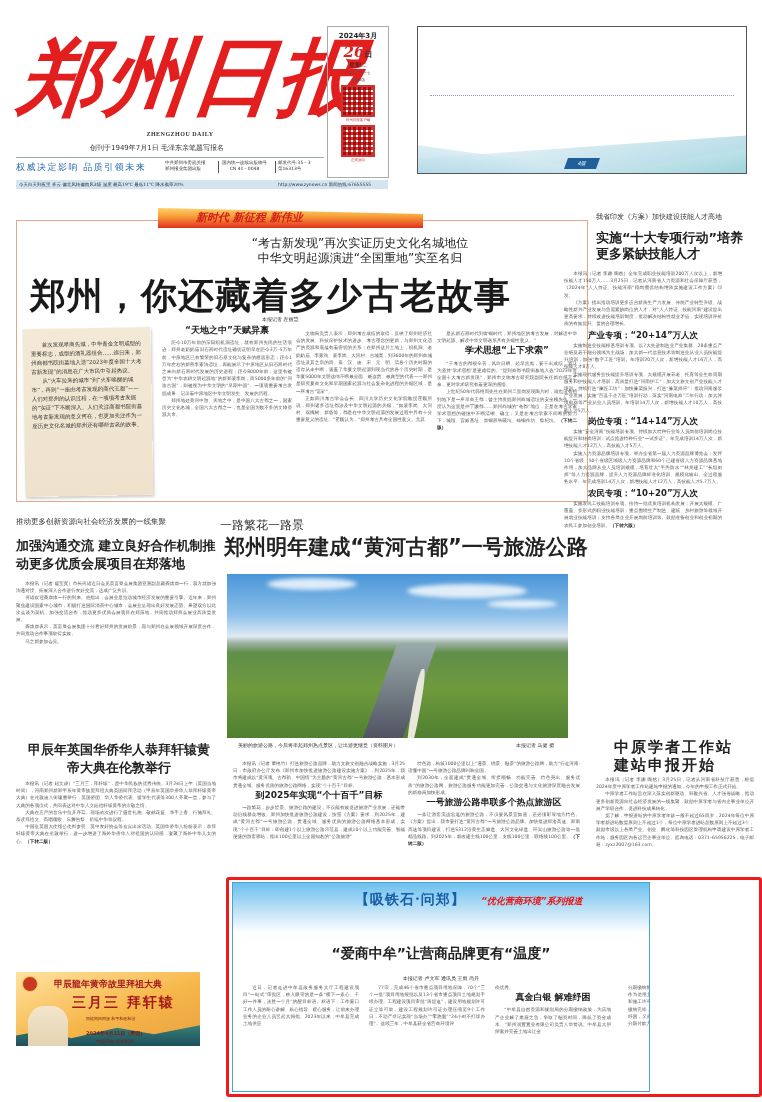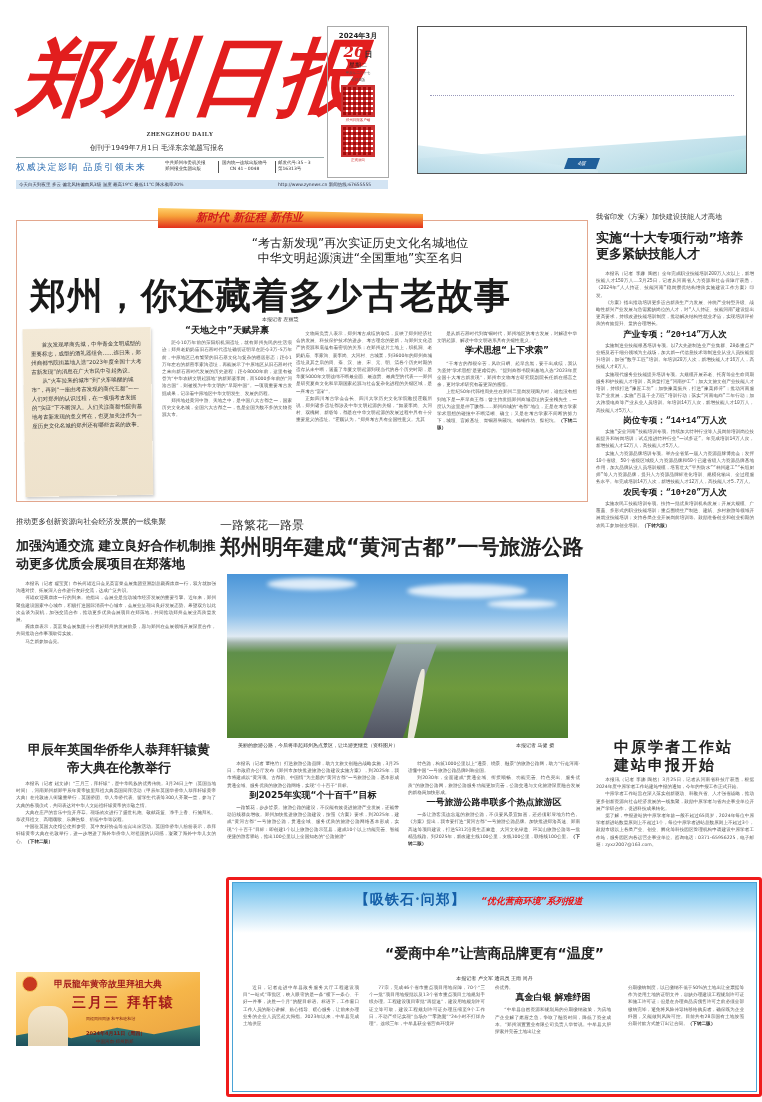--- a/index.html
+++ b/index.html
@@ -55,21 +55,21 @@
   .lead-intro { left: 24px; top: 328px; width: 128px; height: 168px; background: linear-gradient(180deg,#f3e9d6,#eee2cc); box-shadow: 1px 2px 3px rgba(0,0,0,.2); transform: rotate(-1deg); padding: 12px 8px; }
   .lead-intro p { font-size: 5.5px; line-height: 9px; color:#333; text-indent: 2em; }
 
   .col { font-size: 4.6px; line-height: 7.2px; color: #555; text-align: justify; overflow: hidden; }
   .col p { text-indent: 2em; }
   .sub-h { font-size: 9px; font-weight: bold; color:#222; text-align:center; margin: 3px 0 5px; }
 
   
   .rc-kicker { left: 596px; top: 212px; width: 160px; font-size: 7px; color:#333; }
   .rc-title { left: 596px; top: 230px; width: 160px; font-size: 13px; font-weight: bold; color:#222; line-height: 16px; }
-  .rc-body { left: 596px; top: 270px; width: 158px; height: 442px; font-family: Liberation Mono, monospace; }
+  .rc-body { left: 564px; top: 270px; width: 158px; height: 442px; }
   .rc-h { font-size: 8.5px; font-weight: bold; color:#222; text-align:center; margin: 4px 0 3px; text-indent:0 !important; }
 
   .zy-title { left: 614px; top: 738px; width: 130px; font-size: 15px; font-weight: bold; line-height: 18px; color:#222; letter-spacing: 2px; }
   .zy-body { left: 596px; top: 776px; width: 158px; height: 100px; }
 
   
   .l2-kicker { left: 16px; top: 517px; width: 200px; font-size: 7.5px; color: #333; }
   .l2-title { left: 16px; top: 537px; width: 200px; font-size: 13px; font-weight: bold; line-height: 18px; color:#222; }
   .l2-body { left: 16px; top: 580px; width: 200px; height: 136px; }
   .l3-title { left: 24px; top: 741px; width: 190px; text-align:center; font-size: 13px; font-weight: bold; line-height: 18px; color:#222; }
@@ -82,34 +82,34 @@
   .poster .t4 { position:absolute; left: 70px; top: 58px; font-size: 5px; color:#7a1a12; font-weight:bold; }
   .poster .t5 { position:absolute; left: 80px; top: 67px; font-size: 4.5px; color:#7a1a12; }
   .poster .t6 { position:absolute; left: 100px; top: 86px; font-size: 6px; color:#fff; font-weight: bold; }
   .poster .t6 b { color: #ffd33b; }
   .poster .figure { position:absolute; left: 12px; top: 34px; width: 40px; height: 72px; background: linear-gradient(180deg,#f3e6cc,#d8c39c); border-radius: 16px 16px 0 0; }
   .poster .seal { position:absolute; left: 6px; top: 4px; width: 16px; height: 16px; border-radius: 50%; background:#c93820; border: 1px solid #f4c35a; }
   .poster .hills { position:absolute; left: 0; right: 0; bottom: 0; height: 26px; background: linear-gradient(180deg, #3e8c7f, #1e4f5b); clip-path: polygon(0 60%, 15% 40%, 30% 70%, 55% 30%, 75% 55%, 100% 20%, 100% 100%, 0 100%); }
 
   
   .m-kicker { left: 220px; top: 517px; width: 372px; text-align:left; font-size: 12px; color:#333; }
-  .m-title { left: 220px; top: 533px; width: 372px; text-align:left; font-size: 21px; font-weight: bold; color:#222; white-space: nowrap; }
+  .m-title { left: 220px; top: 533px; width: 372px; text-align:center; font-size: 21px; font-weight: bold; color:#222; white-space: nowrap; }
   .m-photo { left: 227px; top: 574px; width: 341px; height: 164px; overflow:hidden;
     background: linear-gradient(180deg, #4a95d8 0%, #8dc0ea 25%, #dfeaf3 38%, #9fb2a6 42%, #5f8f4a 48%, #6f9a3d 70%, #4f7f30 100%); }
   .m-photo .cloud { position:absolute; background: rgba(255,255,255,.8); border-radius: 50%; filter: blur(2px); }
   .m-photo .road { position:absolute; left: 150px; top: 70px; width: 40px; height: 110px; background: linear-gradient(180deg,#9aa,#445); transform: skewX(-20deg); }
   .m-photo .path { position:absolute; left: 185px; top: 95px; width: 8px; height: 80px; background: #e9e6da; border-radius: 40%; transform: skewX(-10deg); }
   .m-caption { left: 238px; top: 742px; width: 360px; font-size: 5px; color:#333; white-space: nowrap; }
   .m-caption .by { position:absolute; left: 278px; }
-  .m-col1 { left: 227px; top: 760px; width: 172px; height: 112px; }
+  .m-col1 { left: 233px; top: 760px; width: 172px; height: 112px; }
   .m-col2 { left: 408px; top: 760px; width: 172px; height: 112px; }
 
   
   .feature { left: 226px; top: 877px; width: 536px; height: 220px; border: 3px solid #ef1b1b; border-radius: 3px; }
-  .feature-inner { left: 232px; top: 882px; width: 525px; height: 210px; border: 1px solid #4aa3d6; overflow: hidden; }
+  .feature-inner { left: 232px; top: 882px; width: 418px; height: 210px; border: 1px solid #4aa3d6; overflow: hidden; }
   .feature-banner { position:absolute; left:0; top:0; width: 100%; height: 50px; background: linear-gradient(180deg, #6cc0ee 0%, #bfe2f6 55%, #ffffff 100%); }
   .feature-brand { position:absolute; left: 122px; top: 8px; font-size: 14px; font-weight: bold; color: #145fa8; letter-spacing: 1px; white-space: nowrap; font-family: "DejaVu Serif", serif; }
   .feature-series { position:absolute; left: 248px; top: 12px; font-size: 9px; font-weight: bold; color:#e11; font-style: italic; white-space: nowrap; }
   .feature-kicker { position:absolute; left:0; right:0; top: 49px; text-align:center; font-size: 8px; color:#333; }
   .feature-title { position:absolute; left:0; right:0; top: 62px; text-align:center; font-size: 14px; font-weight: bold; color:#222; }
   .feature-byline { position:absolute; left:0; right:0; top: 92px; text-align:center; font-size: 5px; color: #333; }
   .feature .fcol, .fcol { position:absolute; top: 101px; width: 116px; height: 100px; }
   .fc1 { left: 10px; } .fc2 { left: 136px; } .fc3 { left: 262px; } .fc4 { left: 395px; }
   .more { font-weight: bold; color:#222; }
 </style>

